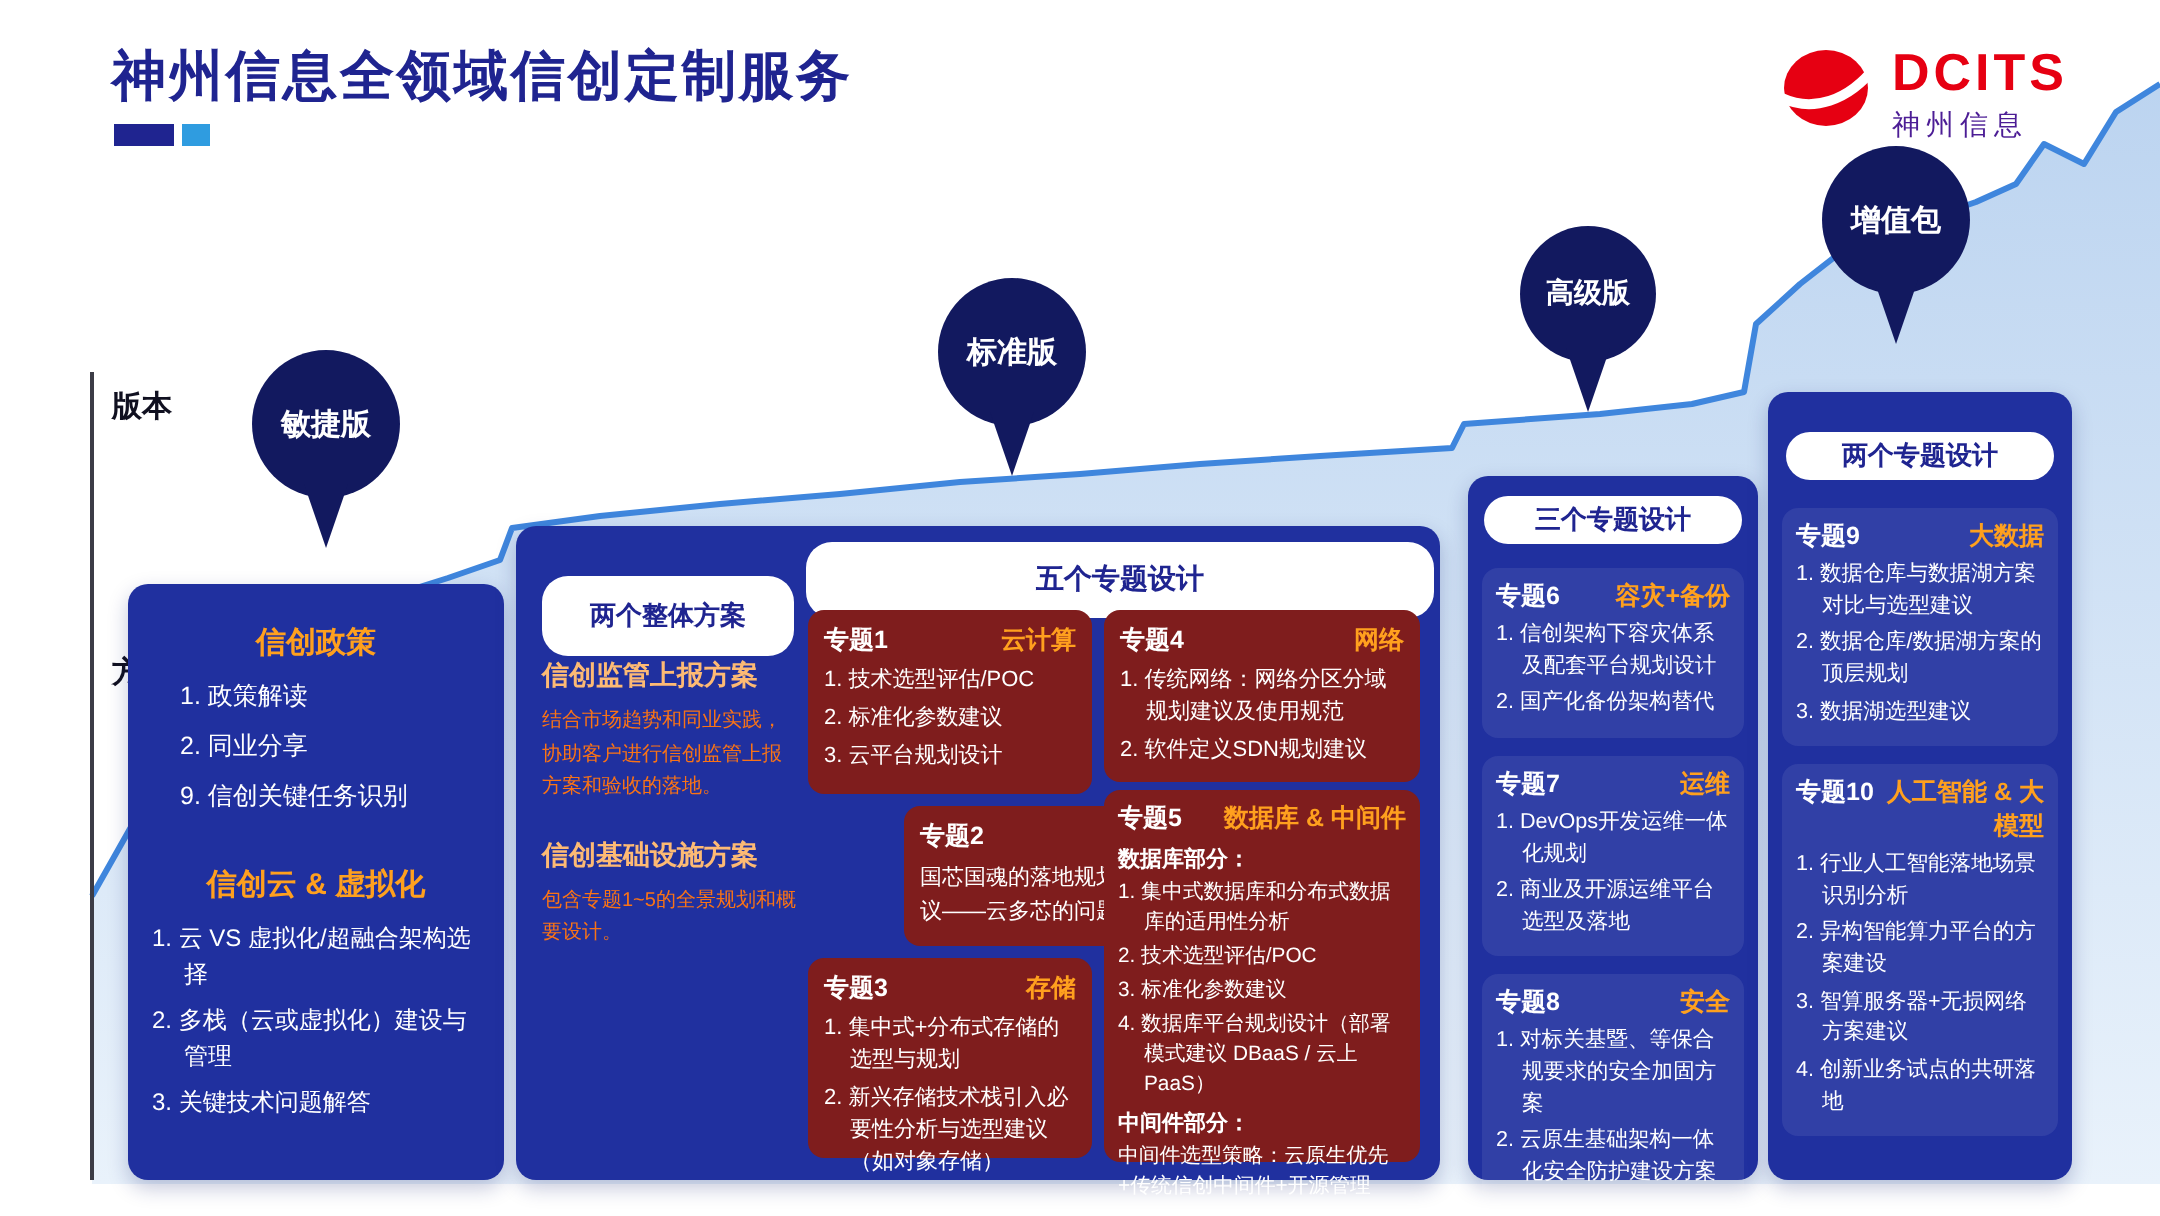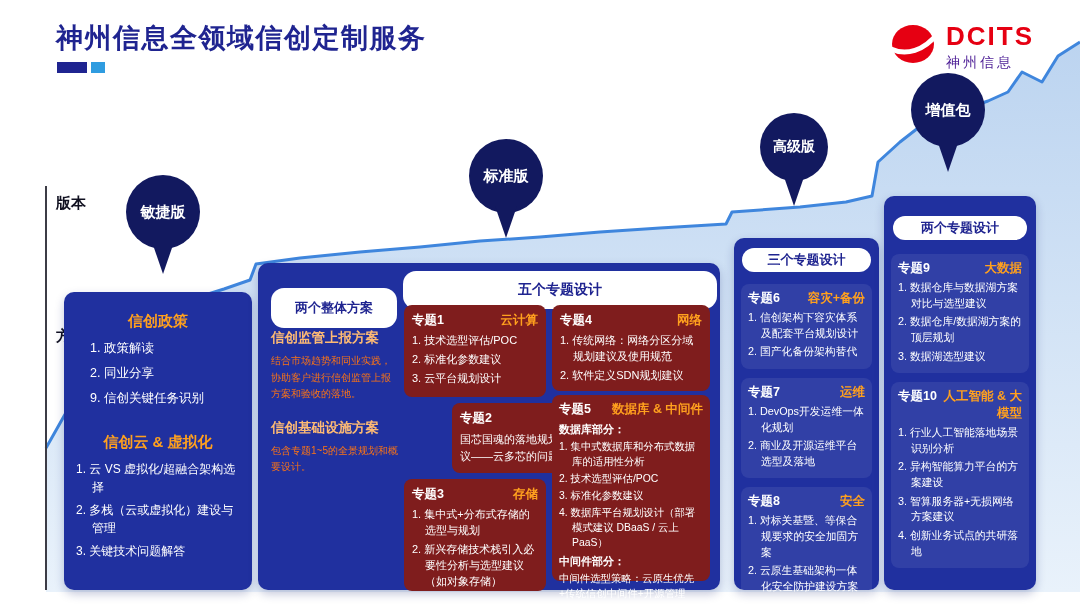--- a/index.html
+++ b/index.html
@@ -58,21 +58,21 @@
   .plan-head { color:#fdba74; font-weight:700; font-size:13.5px; margin:8px 0 6px; }
   .plan-body { color:#f97316; font-size:10px; line-height:1.65; }
   .card { position:absolute; background:#7f1d1d; border-radius:8px; padding:7px 8px; }
   .card-head { display:flex; justify-content:space-between; align-items:flex-start; font-weight:800; font-size:12.5px; margin-bottom:4px; gap:6px; }
   .card-no { color:#ffffff; white-space:nowrap; }
   .card-name { color:#ffa01e; text-align:right; }
   .card .li { font-size:11px; line-height:1.45; margin:3px 0; padding-left:13px; text-indent:-13px; color:#fff; }
   .card-body { font-size:11px; line-height:1.5; color:#fff; }
   #card1 { left:146px; top:42px;  width:142px; height:92px; }
   #card2 { left:146px; top:140px; width:142px; height:70px;margin-left:48px; }
-  #card3 { left:146px; top:216px; width:142px; height:112px; }
+  #card3 { left:146px; top:216px; width:142px; height:100px; }
   #card4 { left:294px; top:42px;  width:158px; height:86px; }
   #card5 { left:294px; top:132px; width:158px; height:186px; padding:6px 7px; }
   #card5 .li { font-size:10.4px; margin:2px 0; }
   #card5 .card-body { font-size:10.4px; }
   .sub-label { font-size:11px; font-weight:800; color:#fff; margin:3px 0 2px; }
 
   
   .pill-adv  { left:8px; top:10px; width:129px; height:24px; }
   .pill-add  { left:9px; top:20px; width:134px; height:24px; }
   .sec-wrap { position:absolute; left:7px; right:7px; }

